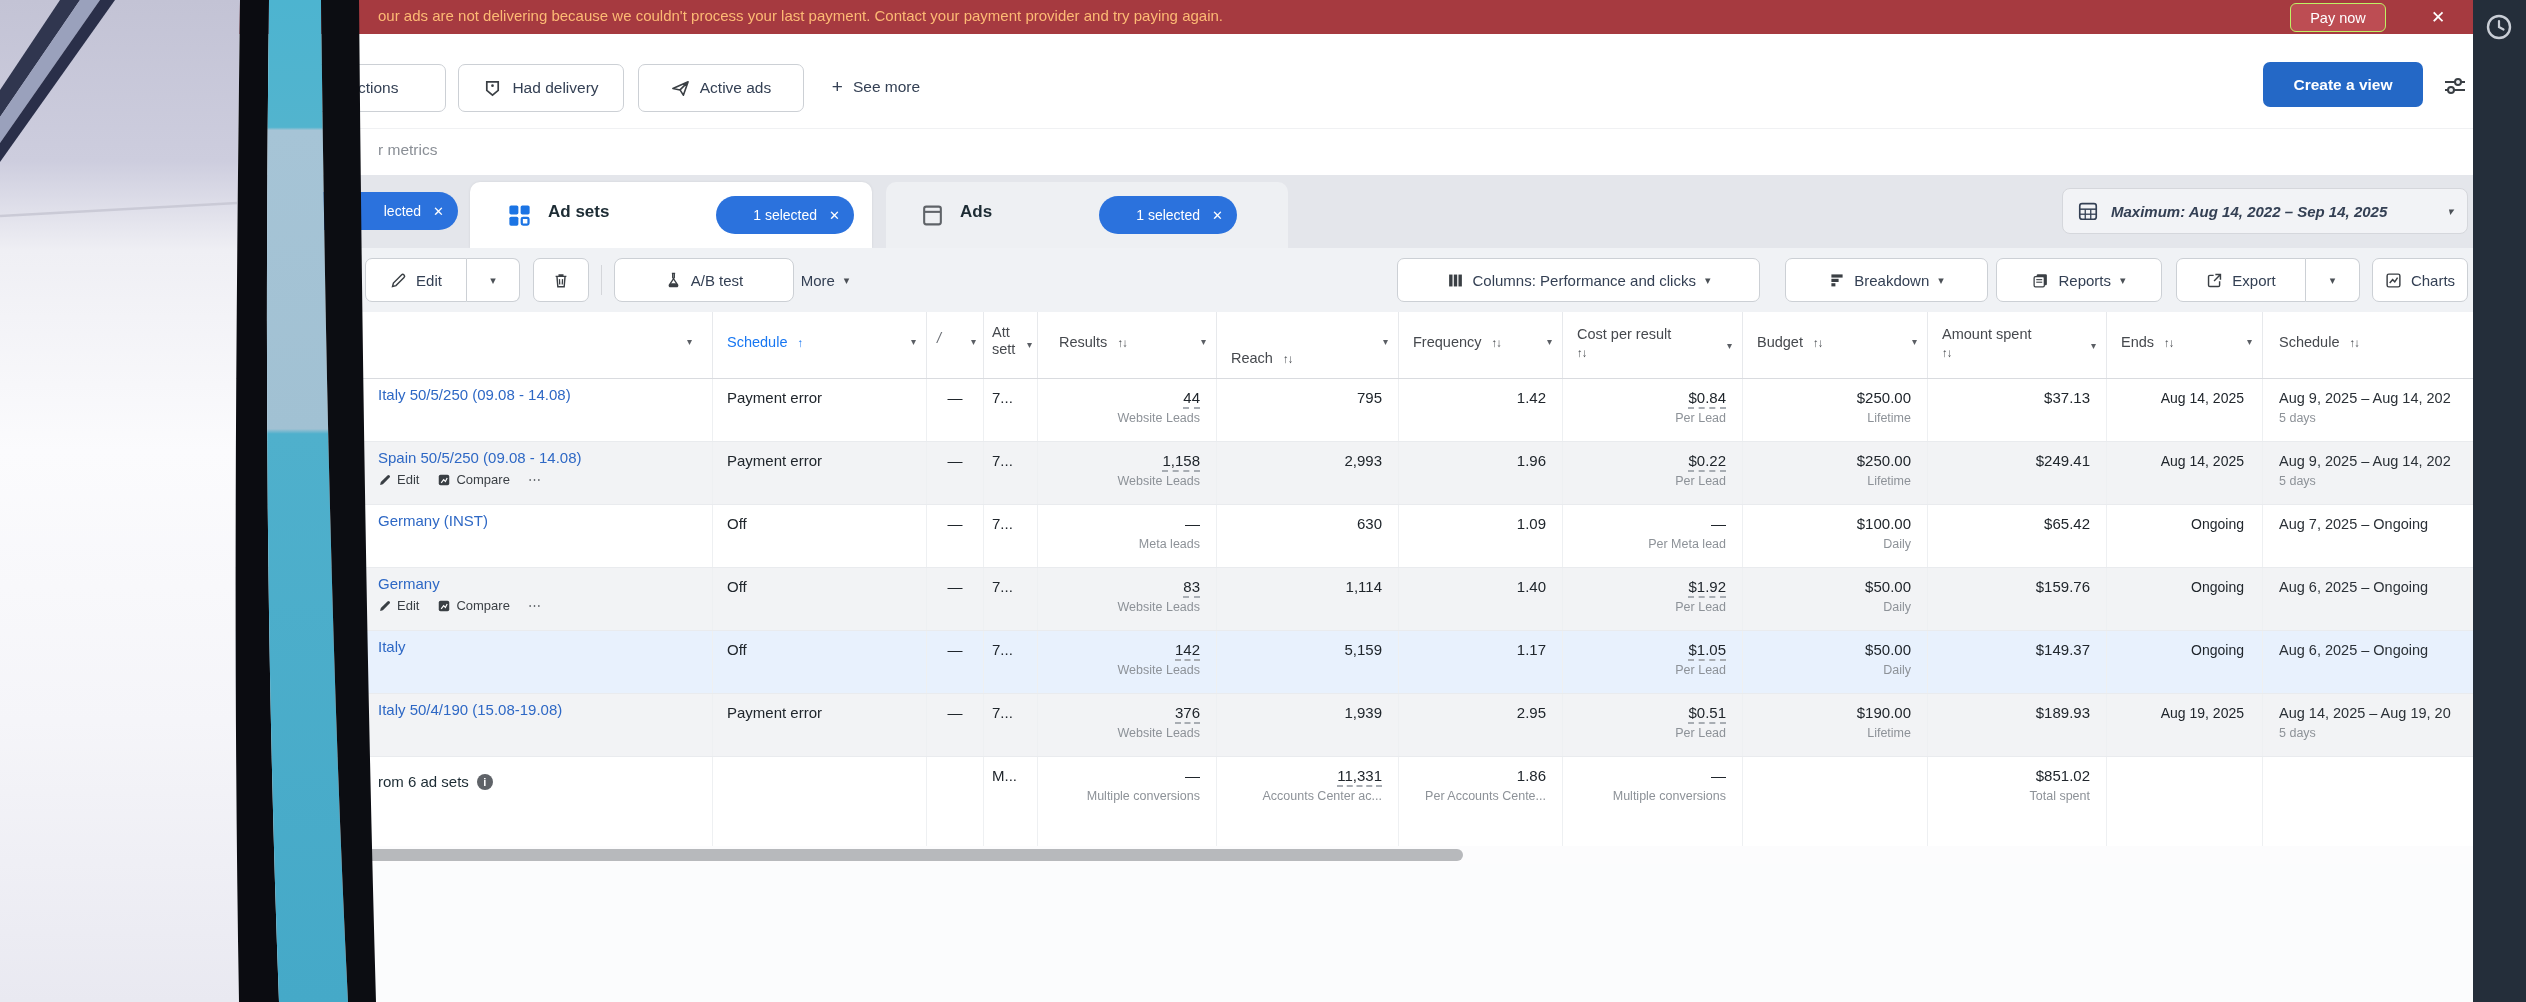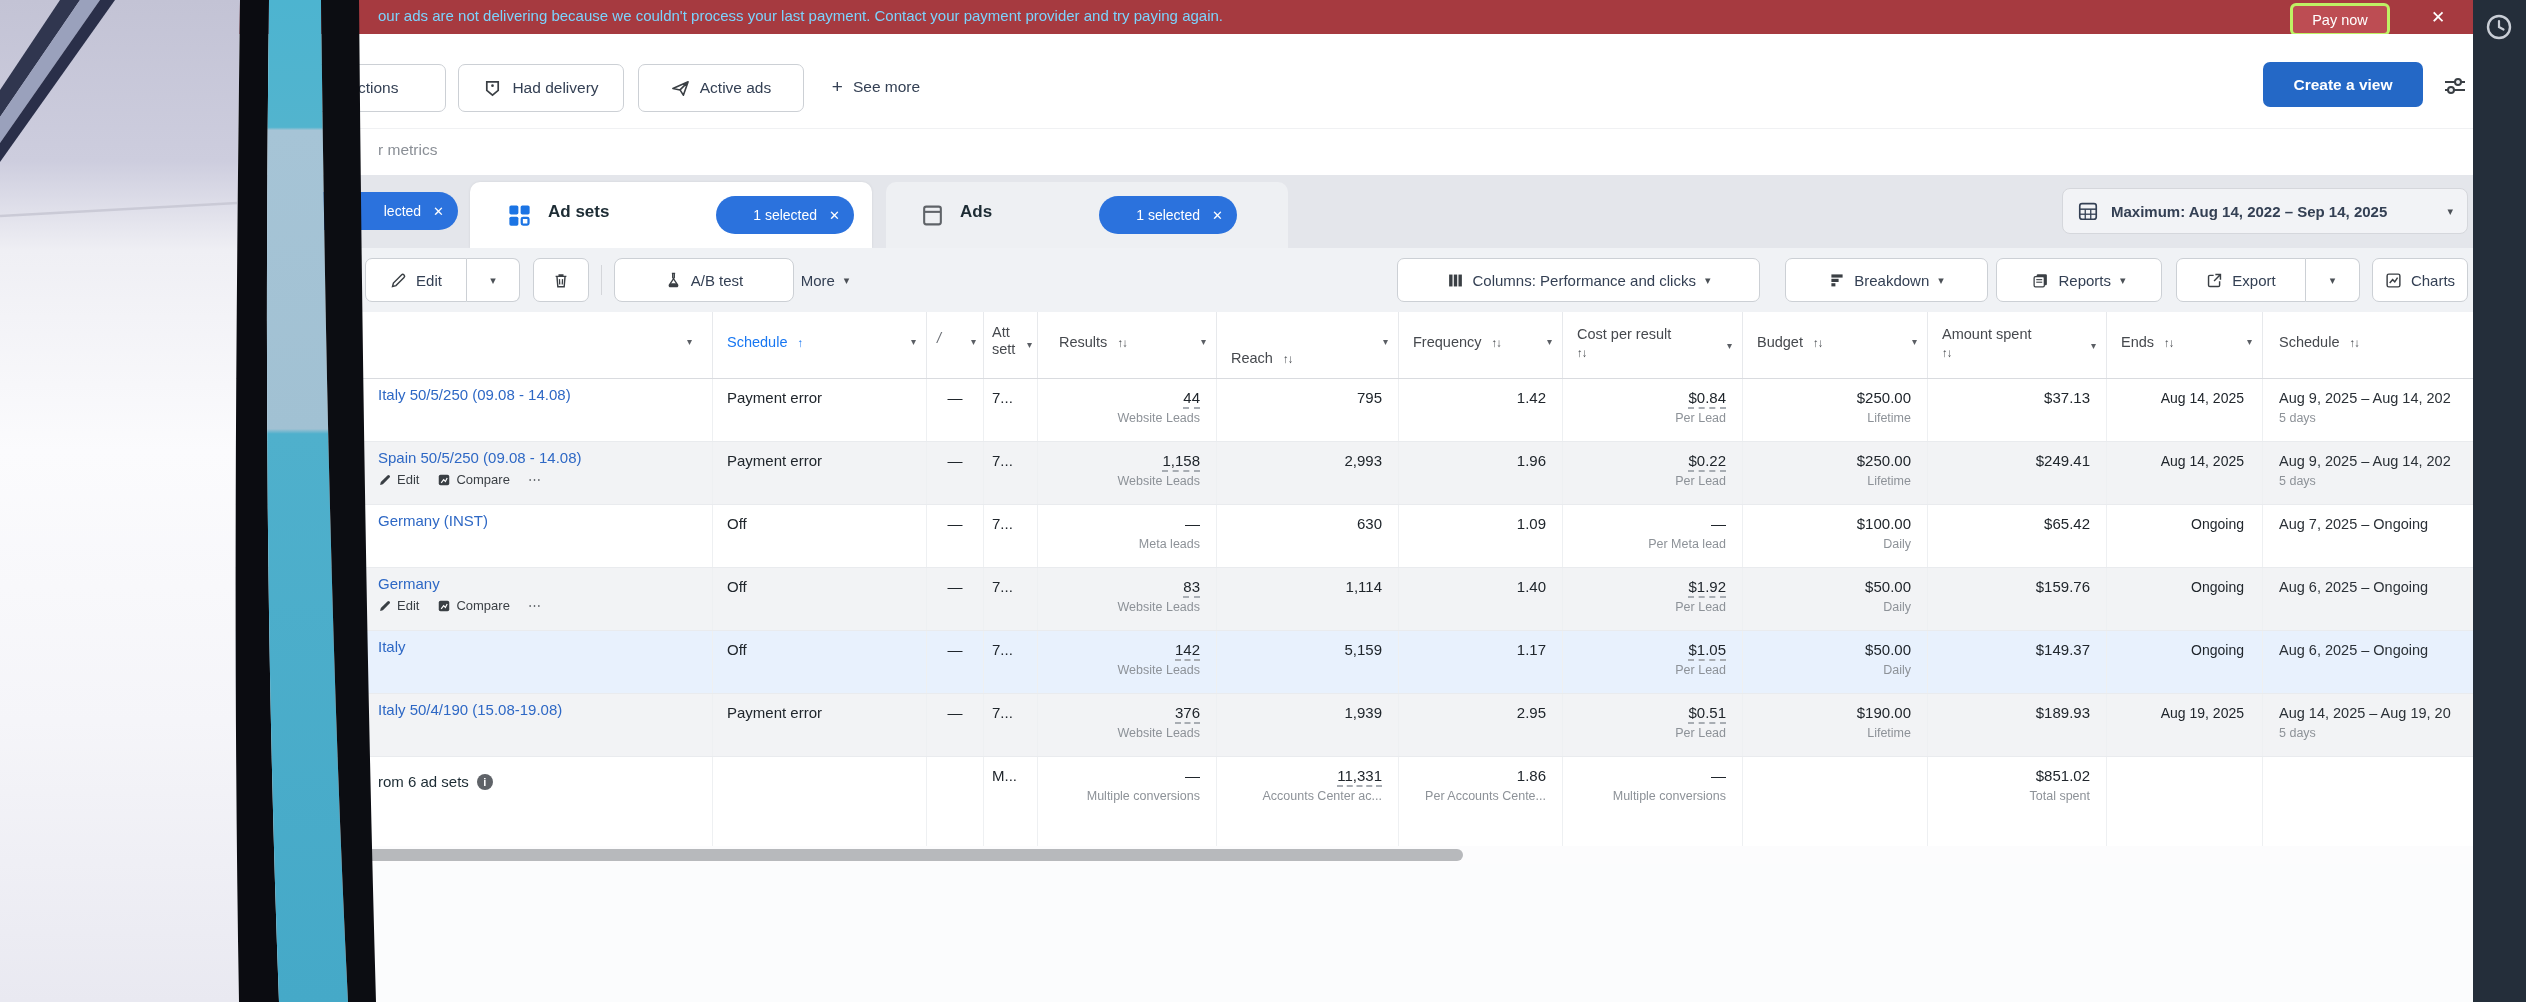--- a/index.html
+++ b/index.html
@@ -2,22 +2,22 @@
 <html><head>
 <meta charset="utf-8">
 <style>
   html,body{margin:0;padding:0;background:#ffffff;}
   .screen{position:relative;width:2526px;height:1002px;overflow:hidden;
           font-family:"Liberation Sans",sans-serif;background:#ffffff;color:#1c2b33;}
   .abs{position:absolute;}
 
   
   .banner{left:0;top:0;width:2473px;height:34px;background:#a63a40;}
-  .banner-text{position:absolute;left:378px;top:0;line-height:32px;color:#7dd3fc;font-size:15px;white-space:nowrap;}
-  .pay-btn{position:absolute;left:2290px;top:3px;width:94px;height:27px;background:#bd4d53;border:3px solid #bef264;
+  .banner-text{position:absolute;left:378px;top:0;line-height:32px;color:#fdba74;font-size:15px;white-space:nowrap;}
+  .pay-btn{position:absolute;left:2290px;top:3px;width:94px;height:27px;background:#bd4d53;border:1px solid #bef264;
            border-radius:6px;color:#fff;font-size:14.5px;display:flex;align-items:center;justify-content:center;cursor:pointer;}
   .banner-close{position:absolute;left:2424px;top:4px;width:28px;height:26px;color:#fff;font-size:17px;
                 display:flex;align-items:center;justify-content:center;cursor:pointer;}
 
   
   .filter-row{left:0;top:34px;width:2473px;height:94px;background:#fff;}
   .chip{position:absolute;top:30px;height:46px;background:#fff;border:1px solid #ccd0d5;border-radius:7px;
         display:flex;align-items:center;justify-content:center;gap:10px;font-size:15.5px;color:#344054;cursor:pointer;}
   .chip svg{flex:none;}
   .chip.noborder{border:none;background:transparent;}
@@ -32,21 +32,21 @@
   
   .tab-bar{left:0;top:175px;width:2473px;height:73px;background:#e4e6eb;}
   .badge{position:absolute;height:38px;background:#2b72dd;border-radius:19px;color:#fff;font-size:14px;
          display:flex;align-items:center;justify-content:flex-end;gap:12px;padding:0 14px;box-sizing:border-box;cursor:pointer;}
   .badge .x{font-size:13px;cursor:pointer;}
   .tab-card{position:absolute;top:7px;height:66px;border-radius:10px 10px 0 0;}
   .tab-card.active{background:#fff;box-shadow:0 0 3px rgba(0,0,0,.08);}
   .tab-card.idle{background:#eef0f3;}
   .tab-label{position:absolute;top:20px;font-size:17px;font-weight:700;color:#1c2b33;white-space:nowrap;}
   .date-chip{position:absolute;left:2062px;top:13px;width:406px;height:46px;background:#f2f3f6;border:1px solid #d5d7dc;
-             border-radius:8px;display:flex;align-items:center;box-sizing:border-box;padding:0 14px;gap:12px;cursor:pointer;}
+             border-radius:8px;display:flex;align-items:center;box-sizing:border-box;padding:0 14px;gap:12px;cursor:pointer;font-style:italic;}
   .date-chip .txt{font-size:15px;font-weight:700;color:#344054;white-space:nowrap;flex:1;}
   .caret{font-size:11px;color:#4b5056;}
 
   
   .toolbar{left:0;top:248px;width:2473px;height:64px;background:#f0f2f5;}
   .tbtn{position:absolute;top:10px;height:44px;background:#fff;border:1px solid #ccd0d5;border-radius:7px;
         display:flex;align-items:center;justify-content:center;gap:9px;font-size:15px;color:#344054;box-sizing:border-box;cursor:pointer;}
   .tbtn.seg-l{border-radius:7px 0 0 7px;}
   .tbtn.seg-r{border-radius:0 7px 7px 0;border-left:none;}
   .tbtn.plain{background:transparent;border:none;}

